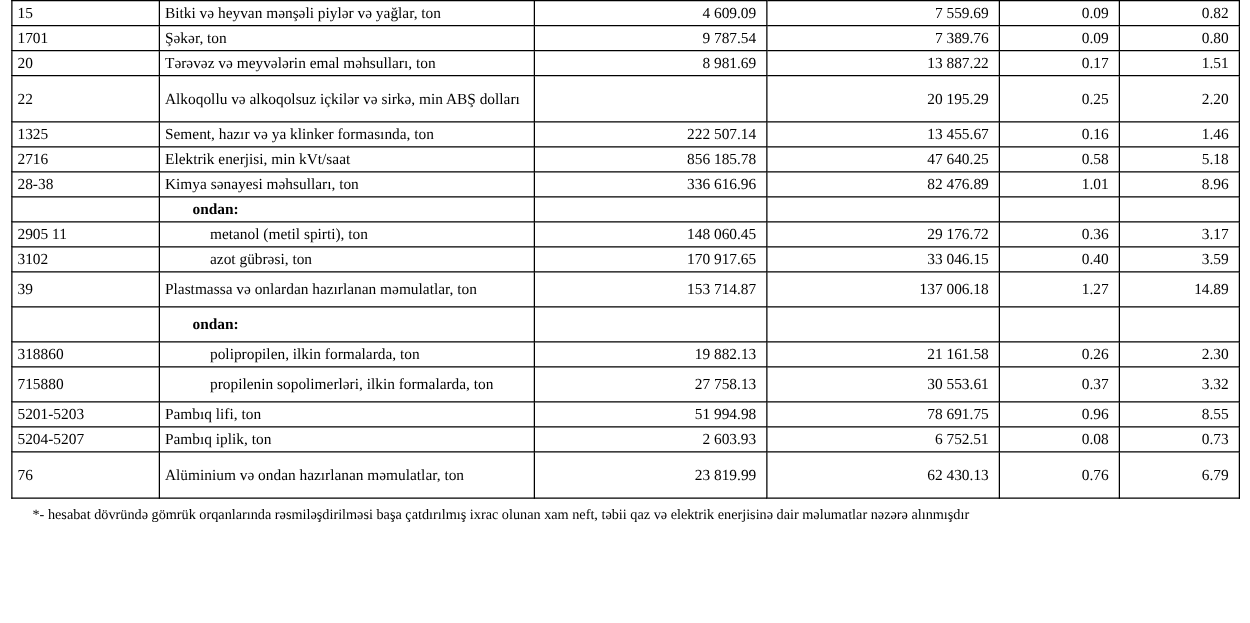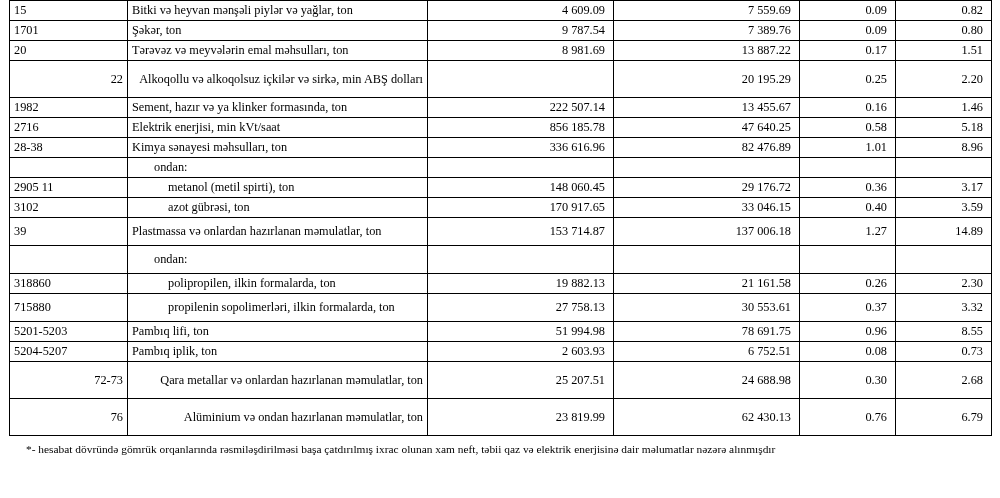--- a/index.html
+++ b/index.html
@@ -40,24 +40,24 @@
   col.c-v1     { width: 186px; }
   col.c-v2     { width: 186px; }
   col.c-v3     { width: 96px;  }
   col.c-v4     { width: 96px;  }
 
   .code   { text-align: left; }
   .name   { text-align: left; }
   .num    { text-align: right; padding-right: 8px !important; }
   .dash   { text-align: center; }
 
-  .indent1 { padding-left: 26px !important; }
+  .indent1 { padding-left: 26px !important; font-weight: bold; }
   .indent2 { padding-left: 40px !important; margin-top: 17px; }
 
-  .row-tall td { height: 34px; text-align: right; }
+  .row-tall td { height: 34px; }
   .row-normal td { height: 17px; }
   .row-mid td { height: 25px; }
 
   .footnote {
     font-size: 11.4px;
     font-family: "Liberation Serif", serif;
     margin: 7px 0 0 26px;
     line-height: 1.2;
     color: #000;
   }
@@ -103,21 +103,21 @@
         </tr>
         <tr class="row-tall">
           <td class="code">22</td>
           <td class="name">Alkoqollu və alkoqolsuz içkilər və sirkə, min ABŞ dolları</td>
           <td class="num"></td>
           <td class="num">20 195.29</td>
           <td class="num">0.25</td>
           <td class="num">2.20</td>
         </tr>
         <tr class="row-normal">
-          <td class="code">1982</td>
+          <td class="code">1325</td>
           <td class="name">Sement, hazır və ya klinker formasında, ton</td>
           <td class="num">222 507.14</td>
           <td class="num">13 455.67</td>
           <td class="num">0.16</td>
           <td class="num">1.46</td>
         </tr>
         <tr class="row-normal">
           <td class="code">2716</td>
           <td class="name">Elektrik enerjisi, min kVt/saat</td>
           <td class="num">856 185.78</td>
@@ -199,28 +199,20 @@
         </tr>
         <tr class="row-normal">
           <td class="code">5204-5207</td>
           <td class="name">Pambıq iplik, ton</td>
           <td class="num">2 603.93</td>
           <td class="num">6 752.51</td>
           <td class="num">0.08</td>
           <td class="num">0.73</td>
         </tr>
         <tr class="row-tall">
-          <td class="code">72-73</td>
-          <td class="name">Qara metallar və onlardan hazırlanan məmulatlar, ton</td>
-          <td class="num">25 207.51</td>
-          <td class="num">24 688.98</td>
-          <td class="num">0.30</td>
-          <td class="num">2.68</td>
-        </tr>
-        <tr class="row-tall">
           <td class="code">76</td>
           <td class="name">Alüminium və ondan hazırlanan məmulatlar, ton</td>
           <td class="num">23 819.99</td>
           <td class="num">62 430.13</td>
           <td class="num">0.76</td>
           <td class="num">6.79</td>
         </tr>
       </tbody>
   </table>
 

